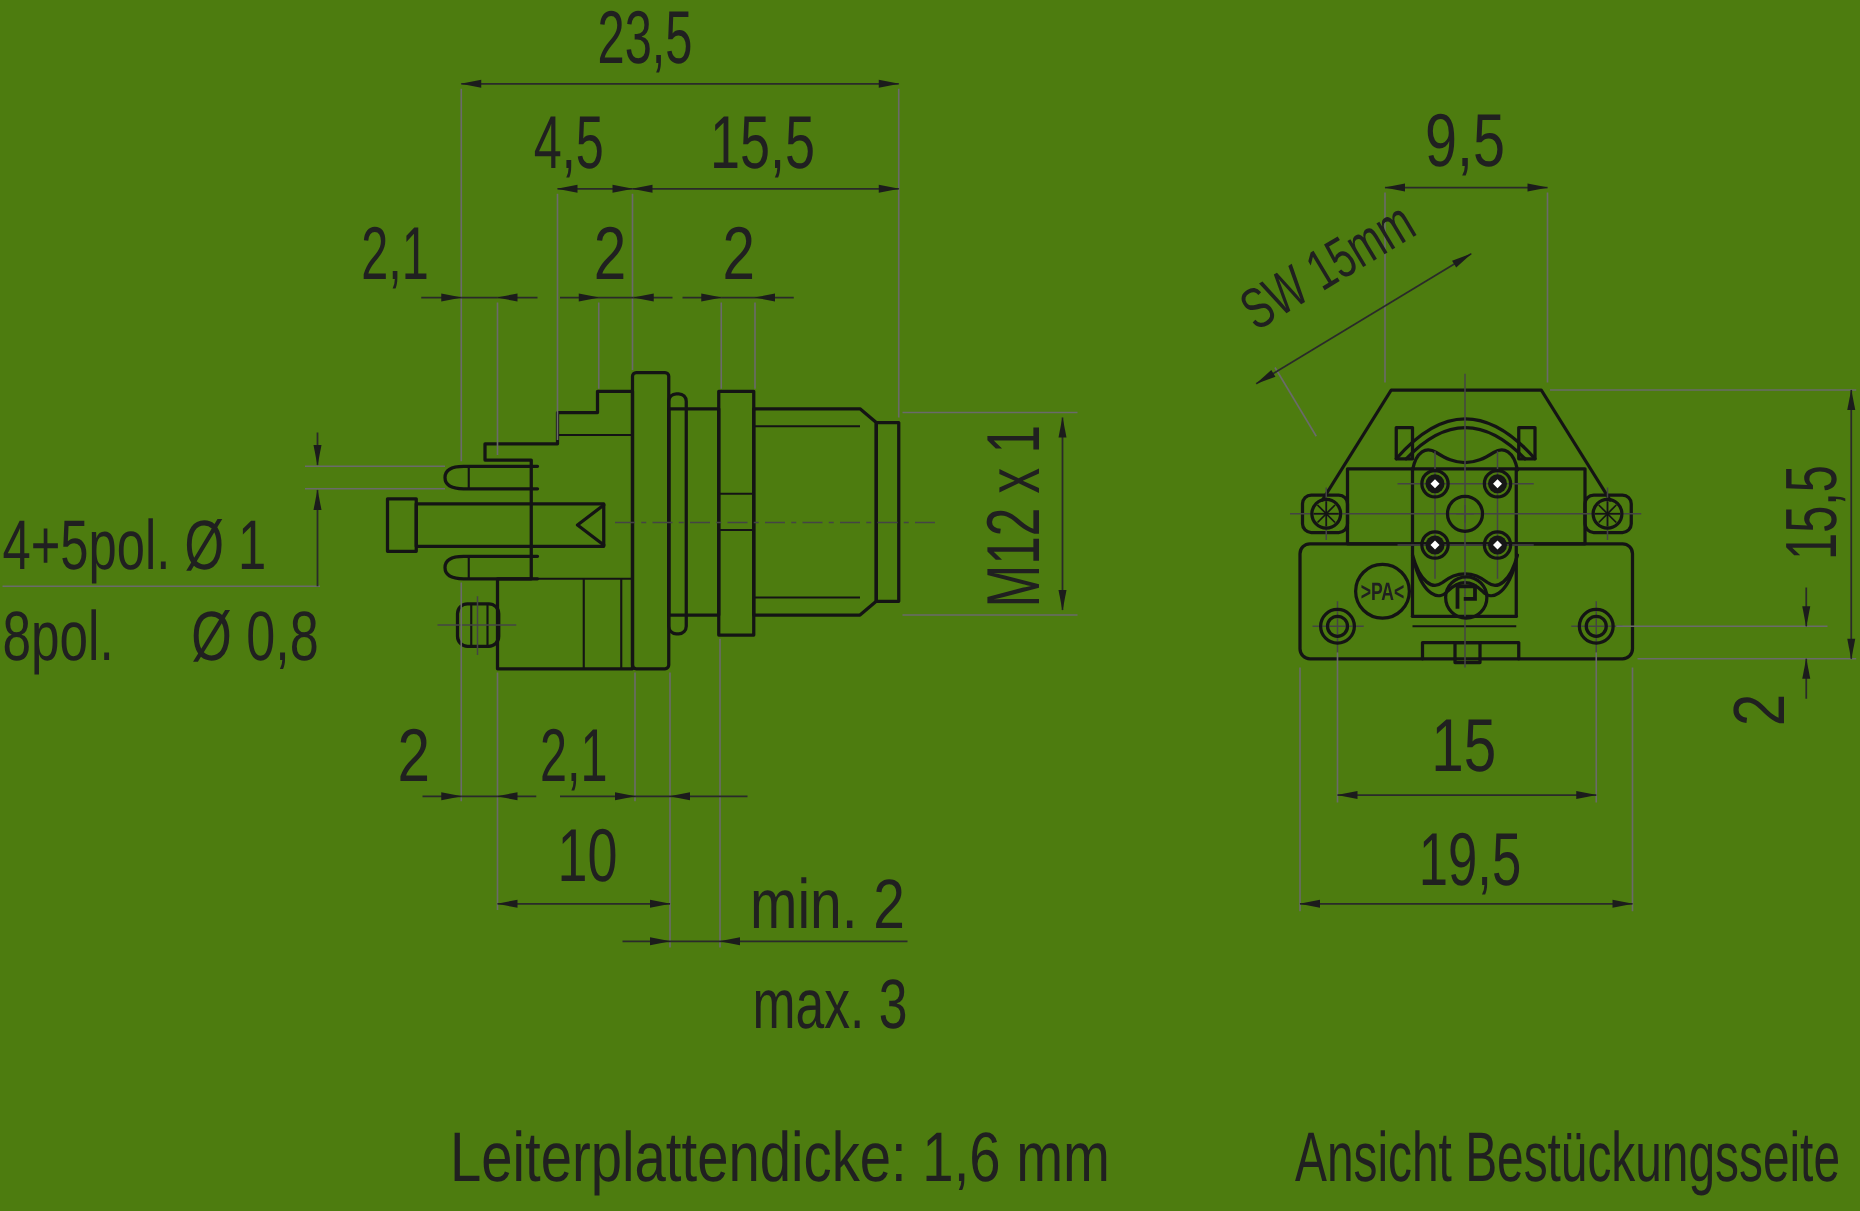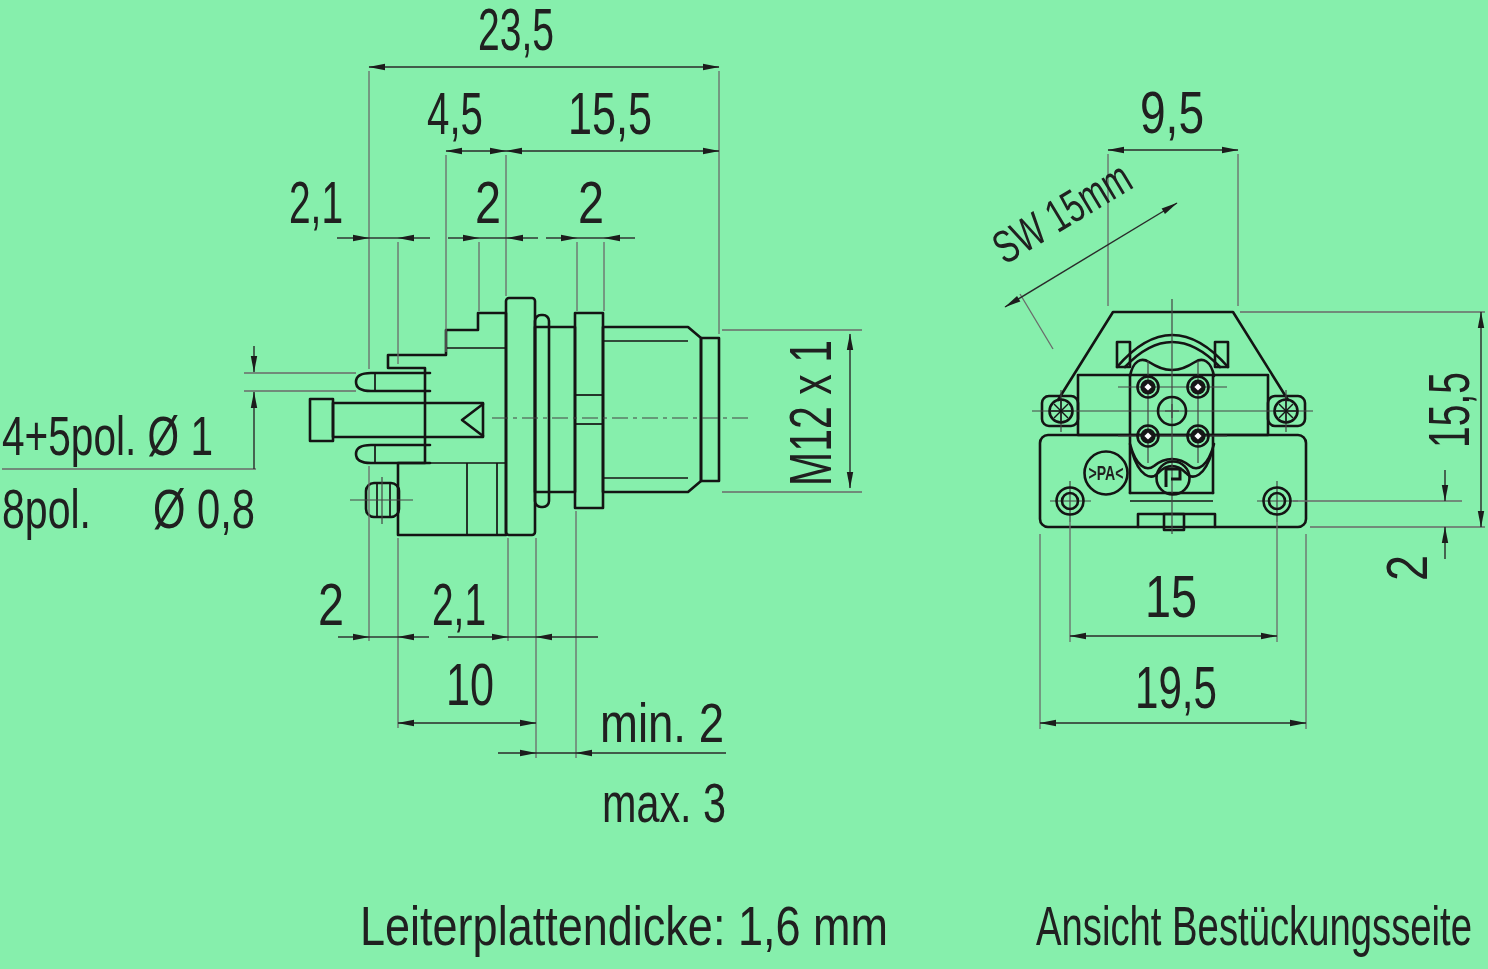--- a/index.html
+++ b/index.html
@@ -1,16 +1,16 @@
 <!DOCTYPE html>
 <html><head>
 <meta charset="utf-8">
 <style>
   html,body{margin:0;padding:0;background:#ffffff;}
-  .stage{position:relative;width:1488px;height:969px;background:#86efac;overflow:hidden;}
+  .stage{position:relative;width:1488px;height:969px;background:#4d7c0f;overflow:hidden;}
   svg text{font-family:"Liberation Sans","DejaVu Sans",sans-serif;fill:#202020;}
   .part{stroke:#141414;fill:none;stroke-width:2.6;stroke-linejoin:round;stroke-linecap:round;}
   .thin{stroke:#141414;stroke-width:1.7;fill:none;}
   .ext{stroke:#6a6a6a;stroke-width:1.3;fill:none;}
   .dimln{stroke:#2a2a2a;stroke-width:1.4;fill:none;}
   .cl{stroke:#444;stroke-width:1.2;fill:none;}
 </style>
 </head>
 <body>
 

